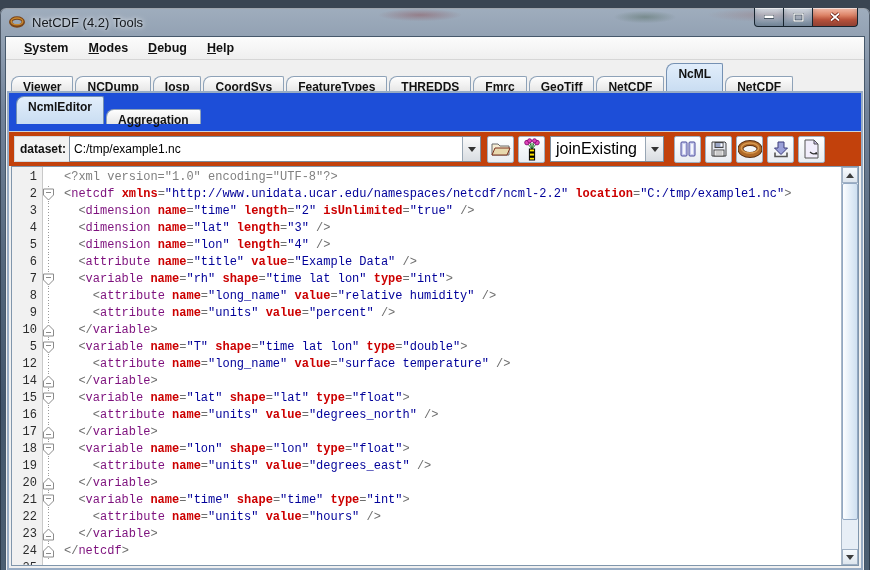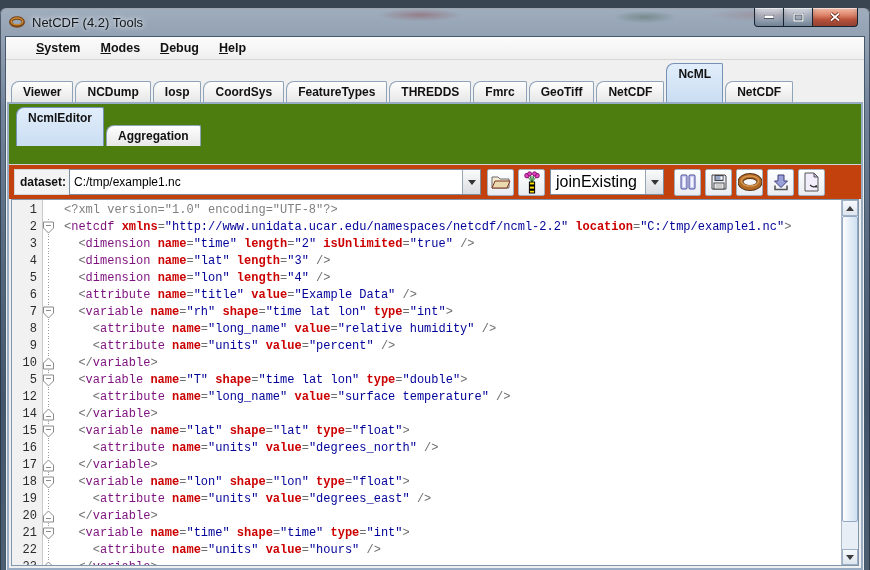--- a/index.html
+++ b/index.html
@@ -18,33 +18,33 @@
   .win-controls{position:absolute;top:0;right:12px;display:flex;}
   .win-btn{height:19px;display:flex;align-items:center;justify-content:center;
     border:1px solid #17242f;border-top:none;
     box-shadow:inset 0 1px 0 rgba(255,255,255,.55), inset 0 -4px 6px rgba(40,60,80,.25);}
   .win-btn.min{width:30px;border-radius:0 0 0 4px;background:linear-gradient(rgba(255,255,255,.55),rgba(205,215,228,.30) 45%,rgba(110,130,150,.40));}
   .win-btn.max{width:28px;border-left:none;border-right:none;background:linear-gradient(rgba(255,255,255,.55),rgba(205,215,228,.30) 45%,rgba(110,130,150,.40));}
   .win-btn.close{width:46px;border-radius:0 0 4px 0;background:linear-gradient(#f4beac 0%,#dd8468 40%,#c2543a 65%,#b2442c 100%);}
   .window-inner{position:absolute;top:28px;left:5px;right:5px;bottom:5px;background:#f0f0f0;
     border:1px solid #46586b;display:flex;flex-direction:column;}
   
-  .menubar{height:23px;display:flex;align-items:center;padding-left:20px;
+  .menubar{height:23px;display:flex;align-items:center;padding-left:8px;
     background:linear-gradient(#fcfcfc,#efefef);border-bottom:1px solid #d6d6d6;flex:none;}
   .menu-item{padding:3px 10px;font-size:12.5px;font-weight:bold;color:#111;}
   
   .tabrow{display:flex;align-items:flex-end;gap:2px;flex:none;}
   .tabrow.main{padding:3px 2px 0 5px;}
-  .tab{height:21px;line-height:20px;padding:0 11px;font-size:12px;font-weight:bold;color:#111;
+  .tab{height:15px;line-height:20px;padding:0 11px;font-size:12px;font-weight:bold;color:#111;
     background:linear-gradient(#fefefe,#e7e7e7);border:1px solid #8ea2b8;border-bottom:none;
     border-radius:8px 2px 0 0;white-space:nowrap;}
-  .tab.selected{background:linear-gradient(#e2eefb,#c9ddf2);height:39px;border-color:#7591b3;}
+  .tab.selected{background:linear-gradient(#e2eefb,#c9ddf2);height:28px;border-color:#7591b3;}
   .panel{flex:1;margin:0 1px 2px 1px;border:2px solid #98acc4;display:flex;flex-direction:column;
     background:#f0f0f0;min-height:0;}
-  .tabrow.sub{padding:3px 2px 18px 7px;background:#4d7c0f;border-bottom:1px solid #cdd3da;}
+  .tabrow.sub{padding:3px 2px 7px 7px;background:#1d4ed8;border-bottom:1px solid #cdd3da;}
   
   .toolbar{height:34px;display:flex;align-items:center;padding:3px 5px;background:#c2410c;flex:none;}
   .ds-label{font-size:12px;font-weight:bold;color:#111;padding:4px 3px 4px 5px;
     border:1px solid #d2d7de;border-right:none;background:#f3f3f3;height:26px;display:flex;align-items:center;}
   .combo{display:flex;height:26px;border:1px solid #7b8c9d;background:#fff;}
   .combo-input{border:none;outline:none;font:12px "Liberation Sans",sans-serif;padding:0 4px;color:#000;background:#fff;}
   .combo-text{display:flex;align-items:center;padding:0 5px;font-size:16px;color:#000;}
   .combo-btn{width:18px;display:flex;align-items:center;justify-content:center;
     background:linear-gradient(#fafafa,#d9dde2);border-left:1px solid #98a6b4;}
   .dataset-combo .combo-input{width:392px;}

